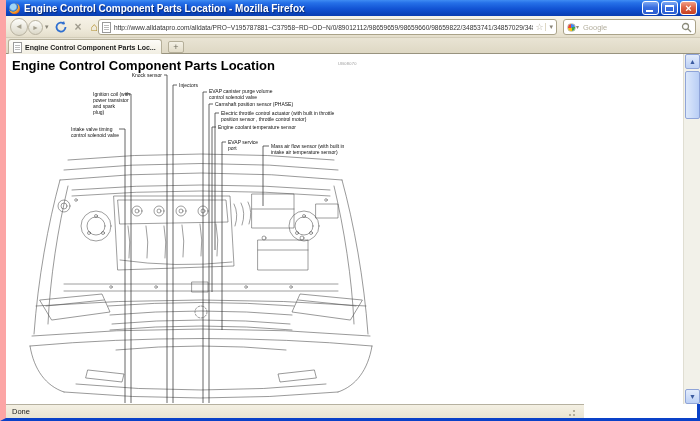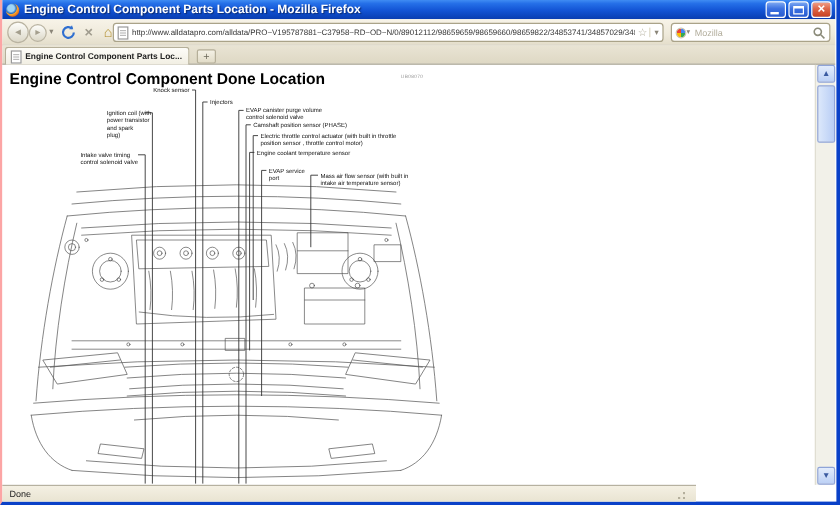--- a/index.html
+++ b/index.html
@@ -1,20 +1,20 @@
 <!DOCTYPE html>
 <html><head>
 <meta charset="utf-8">
 <style>
   * { margin:0; padding:0; box-sizing:border-box; }
   html,body { width:700px; height:421px; }
   body { font-family:"Liberation Sans", sans-serif; position:relative; background:#fff; overflow:hidden; }
 
   
-  .win { position:absolute; inset:0; border-left:2px solid #fca5a5; border-right:3px solid #0a41c8; border-bottom:3px solid #0a41c8; }
+  .win { position:absolute; inset:0; border-left:6px solid #fca5a5; border-right:3px solid #0a41c8; border-bottom:3px solid #0a41c8; }
   .titlebar { position:absolute; left:0; top:0; width:694px; height:16px;
     background:linear-gradient(180deg,#3f8cf3 0%,#2570e8 18%,#1253d4 55%,#0b44bc 85%,#0a3db0 100%);
     display:flex; align-items:center; padding:0 3px; }
   .fx-icon { width:11px; height:11px; border-radius:50%; margin-right:4px; flex:0 0 auto;
     background:radial-gradient(circle at 38% 35%, #9fd4f5 0 28%, #2d6fc0 45%, #f7a832 52%, #e2590b 80%, #b33f05 100%); }
   .title-text { color:#fff; font-size:10px; font-weight:bold; text-shadow:1px 1px 1px #0a2a70; white-space:nowrap; }
   .win-btns { margin-left:auto; display:flex; gap:2px; }
   .win-btn { width:17px; height:14px; border-radius:3px; border:1px solid #fff;
     background:linear-gradient(180deg,#7da8f2,#3a6fe0 45%,#2a5cd0); position:relative; }
   .win-btn.close { background:linear-gradient(180deg,#f0a088,#dd6547 45%,#c8401f); }
@@ -119,38 +119,38 @@
     <div class="urlbar">
       <span class="page-ico"></span>
       <span class="url-text">http://www.alldatapro.com/alldata/PRO~V195787881~C37958~RD~OD~N/0/89012112/98659659/98659660/98659822/34853741/34857029/34857030/f</span>
       <span class="star">☆</span>
       <span class="url-drop">▾</span>
     </div>
 
     <div class="searchbox">
       <span class="g-ico"></span>
       <span class="caret" style="font-size:6px;">▾</span>
-      <span class="search-placeholder">Mozilla</span>
+      <span class="search-placeholder">Google</span>
       <svg width="11" height="11" viewBox="0 0 11 11">
         <circle cx="4.5" cy="4.5" r="3" fill="none" stroke="#8b8b7a" stroke-width="1.3"></circle>
         <line x1="7" y1="7" x2="10" y2="10" stroke="#8b8b7a" stroke-width="1.3"></line>
       </svg>
     </div>
   </div>
 
   <div class="tabbar">
     <div class="tab">
       <span class="page-ico"></span>
       <span class="tab-label">Engine Control Component Parts Loc...</span>
     </div>
     <div class="newtab-btn">+</div>
   </div>
 
   <div class="content">
-    <h1 class="page-title">Engine Control Component Done Location</h1>
+    <h1 class="page-title">Engine Control Component Parts Location</h1>
     <span class="fig-code">UB08070</span>
 
     <svg class="diagram-svg" width="677" height="350" viewBox="0 0 677 350">
 
       <g fill="none" stroke="#555" stroke-width="0.6" stroke-linejoin="round" stroke-linecap="round">
         <path d="M62,106 Q195,94 328,106 M58,116 Q195,103 332,116 M54,126 Q195,112 336,126"></path>
         <path d="M54,126 C42,170 32,225 28,280 M336,126 C348,170 358,225 362,280"></path>
         <path d="M62,132 C52,174 44,224 42,270 M328,132 C338,174 346,224 348,270"></path>
         <path d="M66,136 Q195,126 324,136"></path>
         <path d="M34,246 L96,240 L104,258 L46,266 Z M40,252 L98,246"></path>

